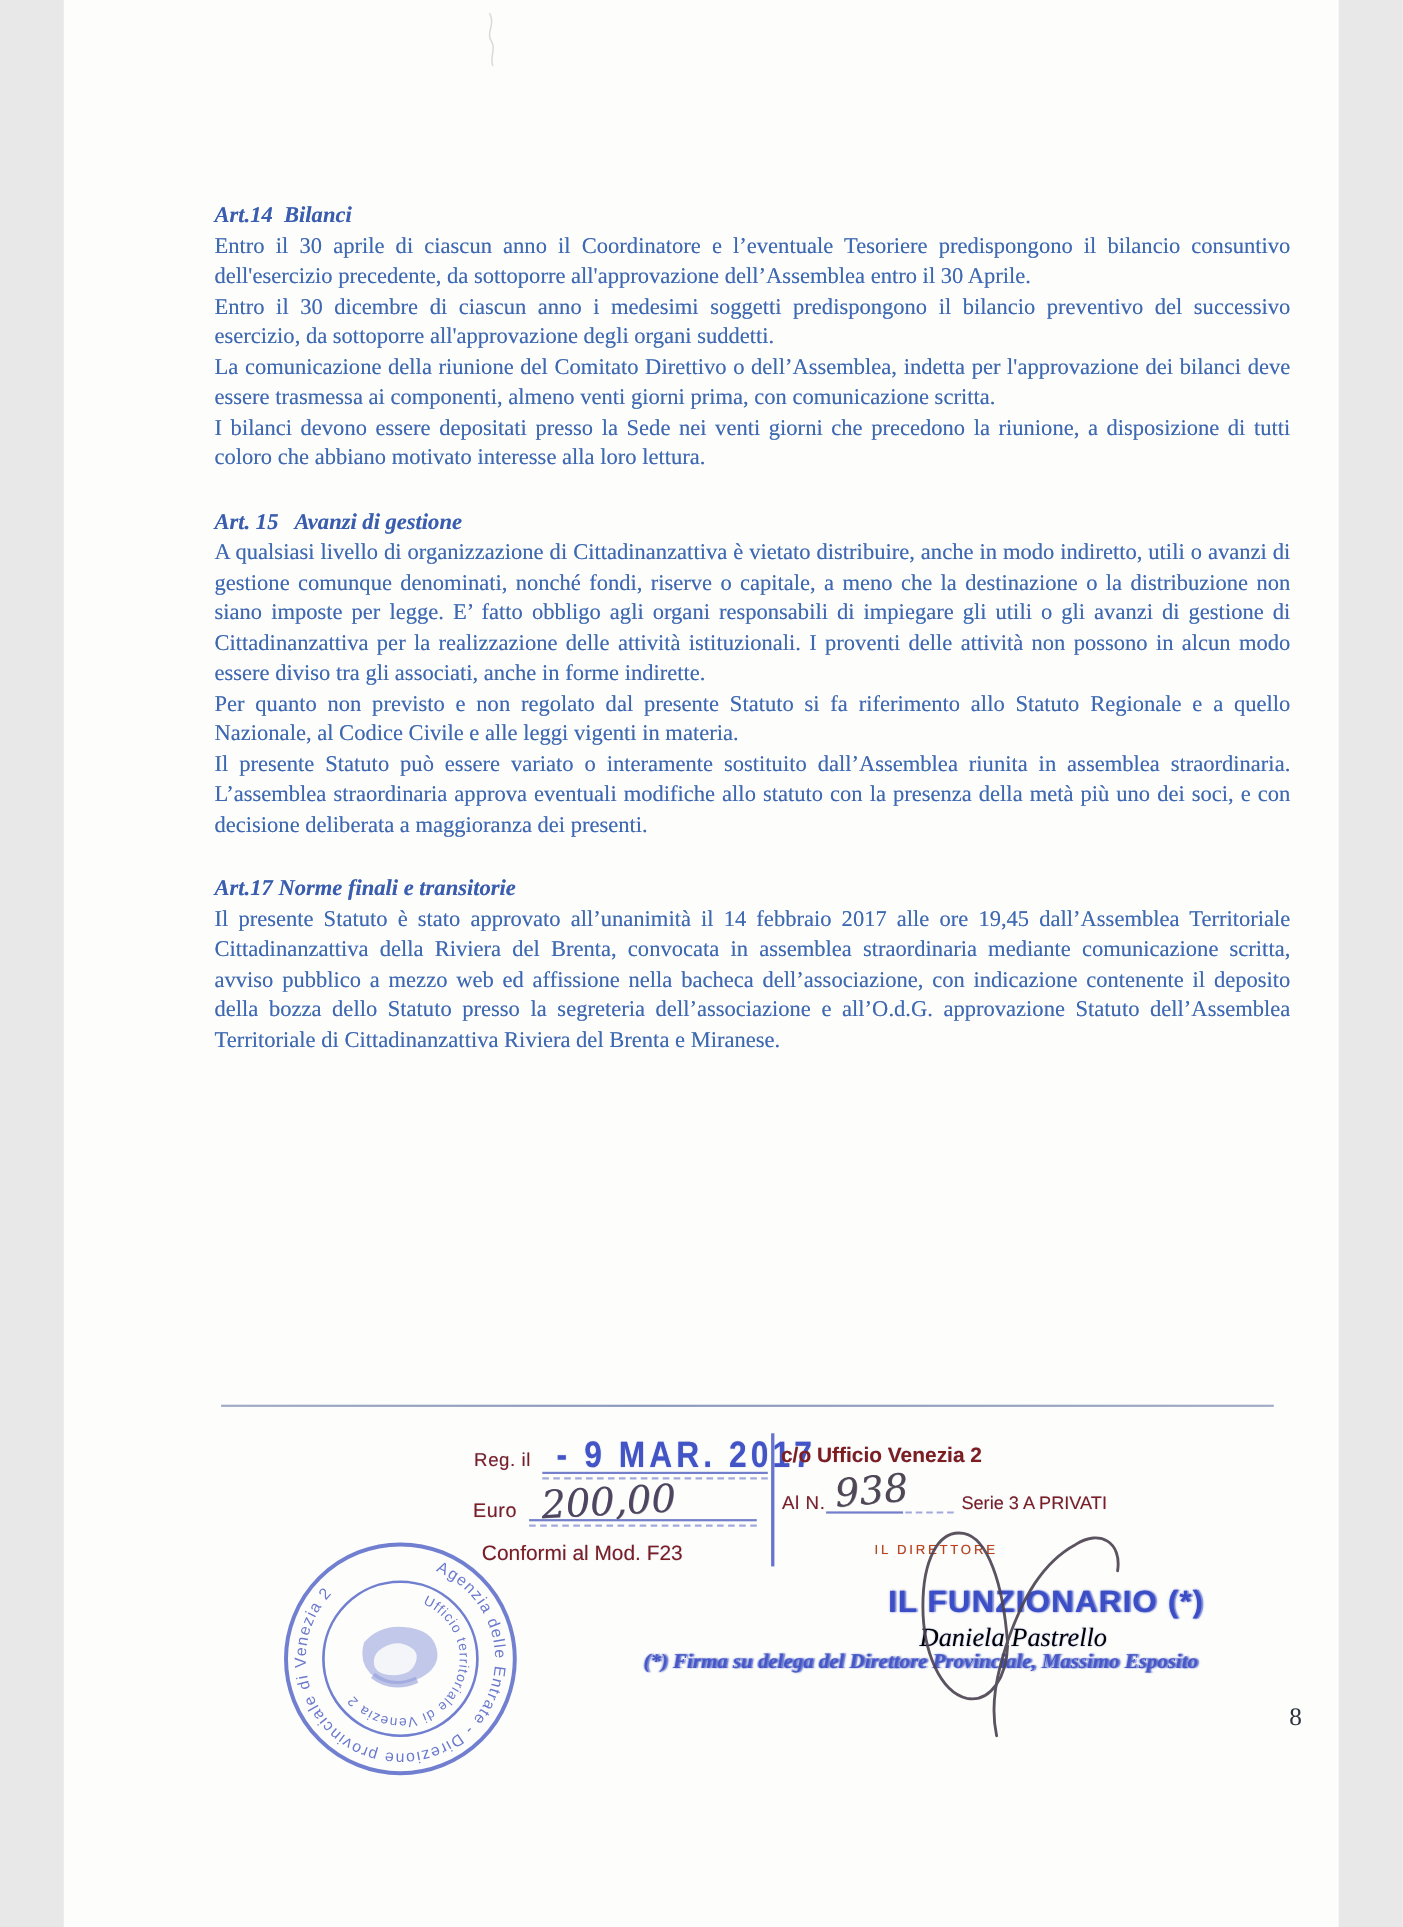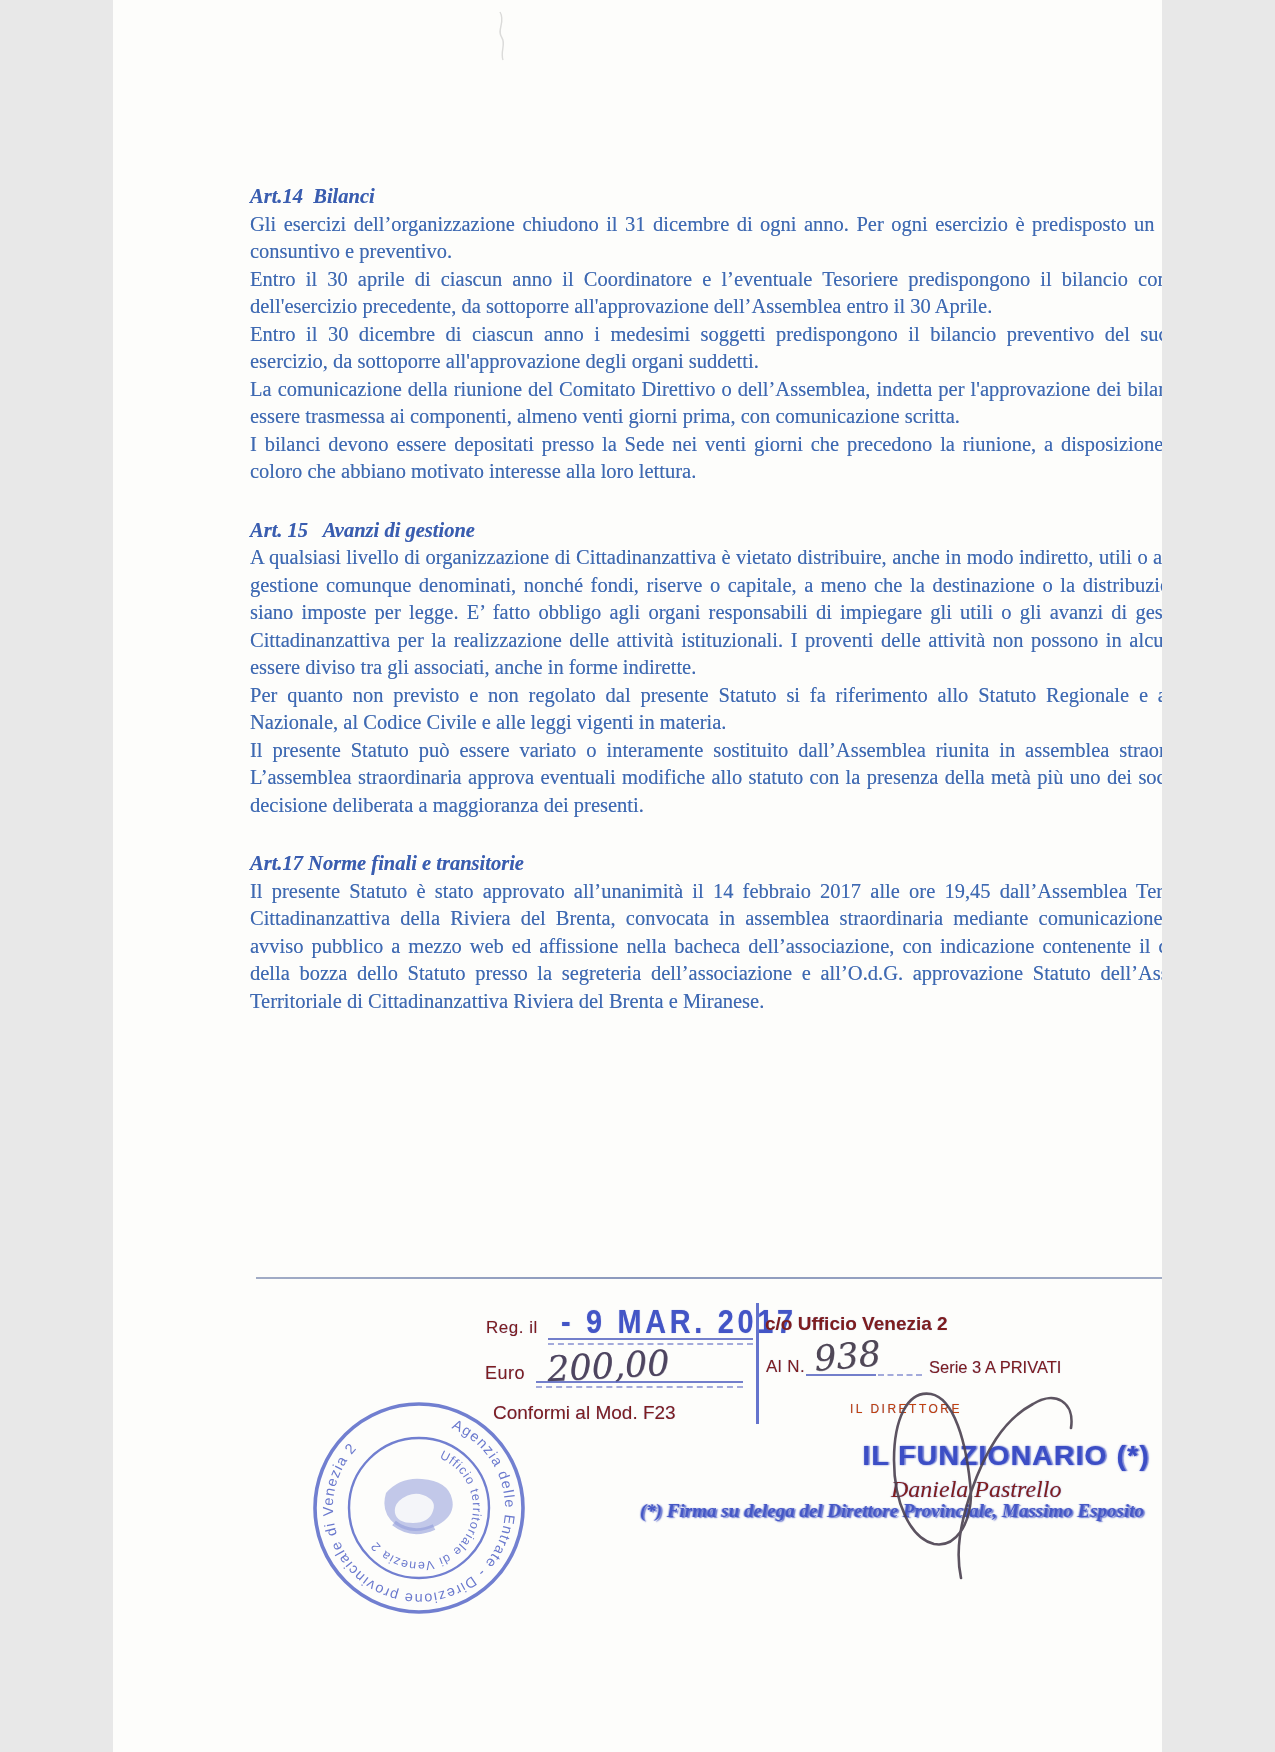--- a/index.html
+++ b/index.html
@@ -1,17 +1,17 @@
 <!DOCTYPE html>
 <html><head>
 <meta charset="utf-8">
 <style>
   html,body{margin:0;padding:0;background:#e8e8e8;}
   .page{
-    position:relative;width:1049px;height:1752px;margin:0 auto;
+    position:relative;width:1159px;height:1752px;margin:0 auto;
     background:#fdfdfb;overflow:hidden;
     font-family:"Liberation Serif", serif;
   }
   
   .textcol{
     position:absolute;left:137px;top:183px;width:978px;
     color:#3e69b2;font-size:20.5px;line-height:27.5px;
     text-shadow:0 0 .5px rgba(62,105,178,.55);
   }
   .art-heading{
@@ -41,21 +41,21 @@
     font-family:"DejaVu Serif", serif;font-style:italic;color:#4e4560;
     position:absolute;text-shadow:.4px .4px .6px rgba(78,69,96,.5);
   }
   .funzionario{
     font-size:28px;font-weight:bold;letter-spacing:1px;color:#3c4ec5;
     text-shadow:1.6px 0 1.2px rgba(60,78,197,.65),0 0 2px rgba(60,78,197,.5);
     transform:scale(1.02,1.0);
   }
   .firmaname{
     font-family:"Liberation Serif", serif;font-style:italic;font-size:24px;
-    color:#7f1d1d;text-shadow:0 0 1.4px rgba(75,92,196,.7);
+    color:#000000;text-shadow:0 0 1.4px rgba(75,92,196,.7);
   }
   .delega{
     font-family:"Liberation Serif", serif;font-style:italic;font-weight:bold;
     font-size:19px;color:#4658c6;
     text-shadow:1.6px .8px 1.4px rgba(70,88,198,.85),-1px 0 1px rgba(70,88,198,.45);
   }
   .direttore{font-size:12px;letter-spacing:2.5px;color:#c2410c;}
   .serie{font-size:16.5px;}
   .pagenum{position:absolute;left:1114px;top:1548px;font-size:23px;color:#2c3340;
     font-family:"Liberation Serif", serif;}
@@ -70,21 +70,20 @@
 
 <div class="page">
 
   <svg class="squiggle-svg" width="40" height="60">
     <path d="M14,4 C20,14 10,22 16,30 C20,36 14,44 17,52" fill="none" stroke="#9a9a9a" stroke-width="1.4" opacity="0.35"></path>
   </svg>
 
   <div class="textcol">
 
     <div class="art-heading">Art.14  Bilanci</div>
-    <p>Gli esercizi dell’organizzazione chiudono il 31 dicembre di ogni anno. Per ogni esercizio è predisposto un bilancio consuntivo e preventivo.</p>
     <p>Entro il 30 aprile di ciascun anno il Coordinatore e l’eventuale Tesoriere predispongono il bilancio consuntivo dell'esercizio precedente, da sottoporre all'approvazione dell’Assemblea entro il 30 Aprile.</p>
     <p>Entro il 30 dicembre di ciascun anno i medesimi soggetti predispongono il bilancio preventivo del successivo esercizio, da sottoporre all'approvazione degli organi suddetti.</p>
     <p>La comunicazione della riunione del Comitato Direttivo o dell’Assemblea, indetta per l'approvazione dei bilanci deve essere trasmessa ai componenti, almeno venti giorni prima, con comunicazione scritta.</p>
     <p>I bilanci devono essere depositati presso la Sede nei venti giorni che precedono la riunione, a disposizione di tutti coloro che abbiano motivato interesse alla loro lettura.</p>
 
     <div class="art-heading spaced">Art. 15   Avanzi di gestione</div>
     <p>A qualsiasi livello di organizzazione di Cittadinanzattiva è vietato distribuire, anche in modo indiretto, utili o avanzi di gestione comunque denominati, nonché fondi, riserve o capitale, a meno che la destinazione o la distribuzione non siano imposte per legge.  E’ fatto obbligo agli organi responsabili di impiegare gli utili o gli avanzi di gestione di Cittadinanzattiva per la realizzazione delle attività istituzionali. I proventi delle attività non possono in alcun modo essere diviso tra gli associati, anche in forme indirette.</p>
 
     <p>Per quanto non previsto e non regolato dal presente Statuto si fa riferimento allo Statuto Regionale e a quello Nazionale, al Codice Civile e alle leggi vigenti in materia.</p>
     <p>Il presente Statuto può essere variato o interamente sostituito dall’Assemblea riunita in assemblea straordinaria. L’assemblea straordinaria approva eventuali modifiche allo statuto con la presenza della metà più uno dei soci, e con decisione deliberata a maggioranza dei presenti.</p>

